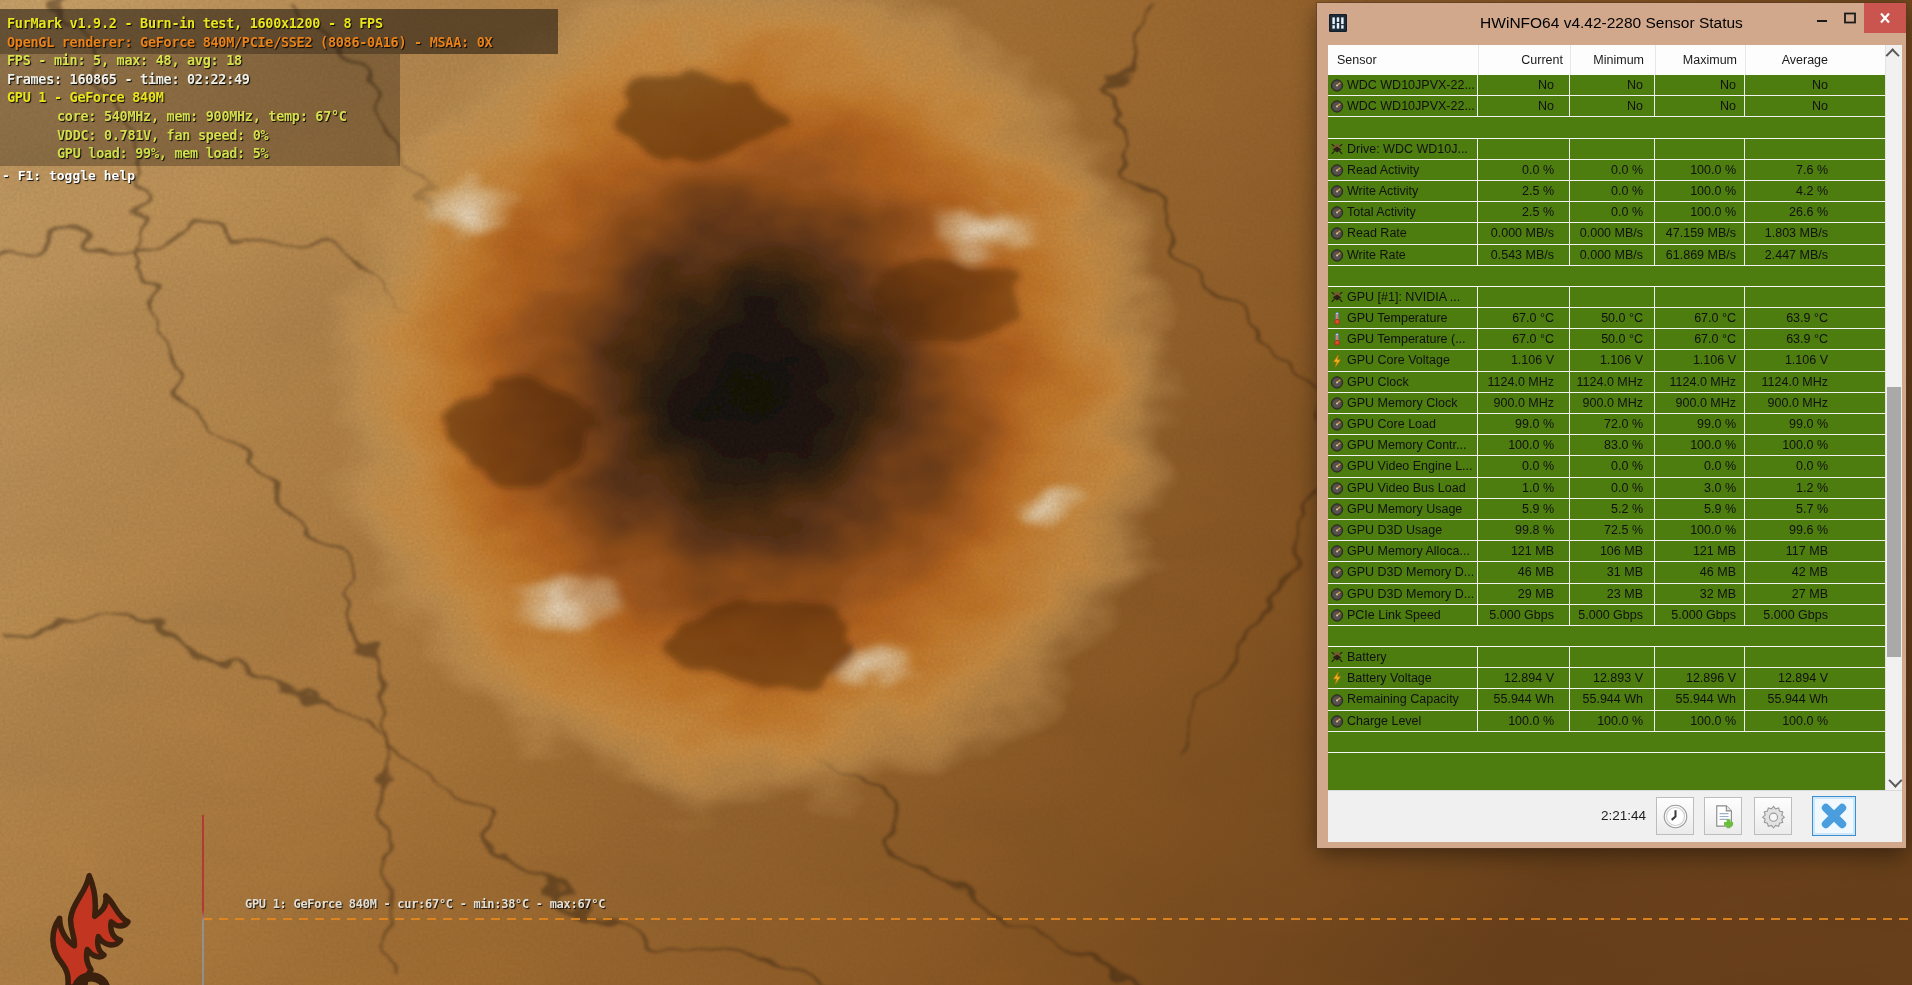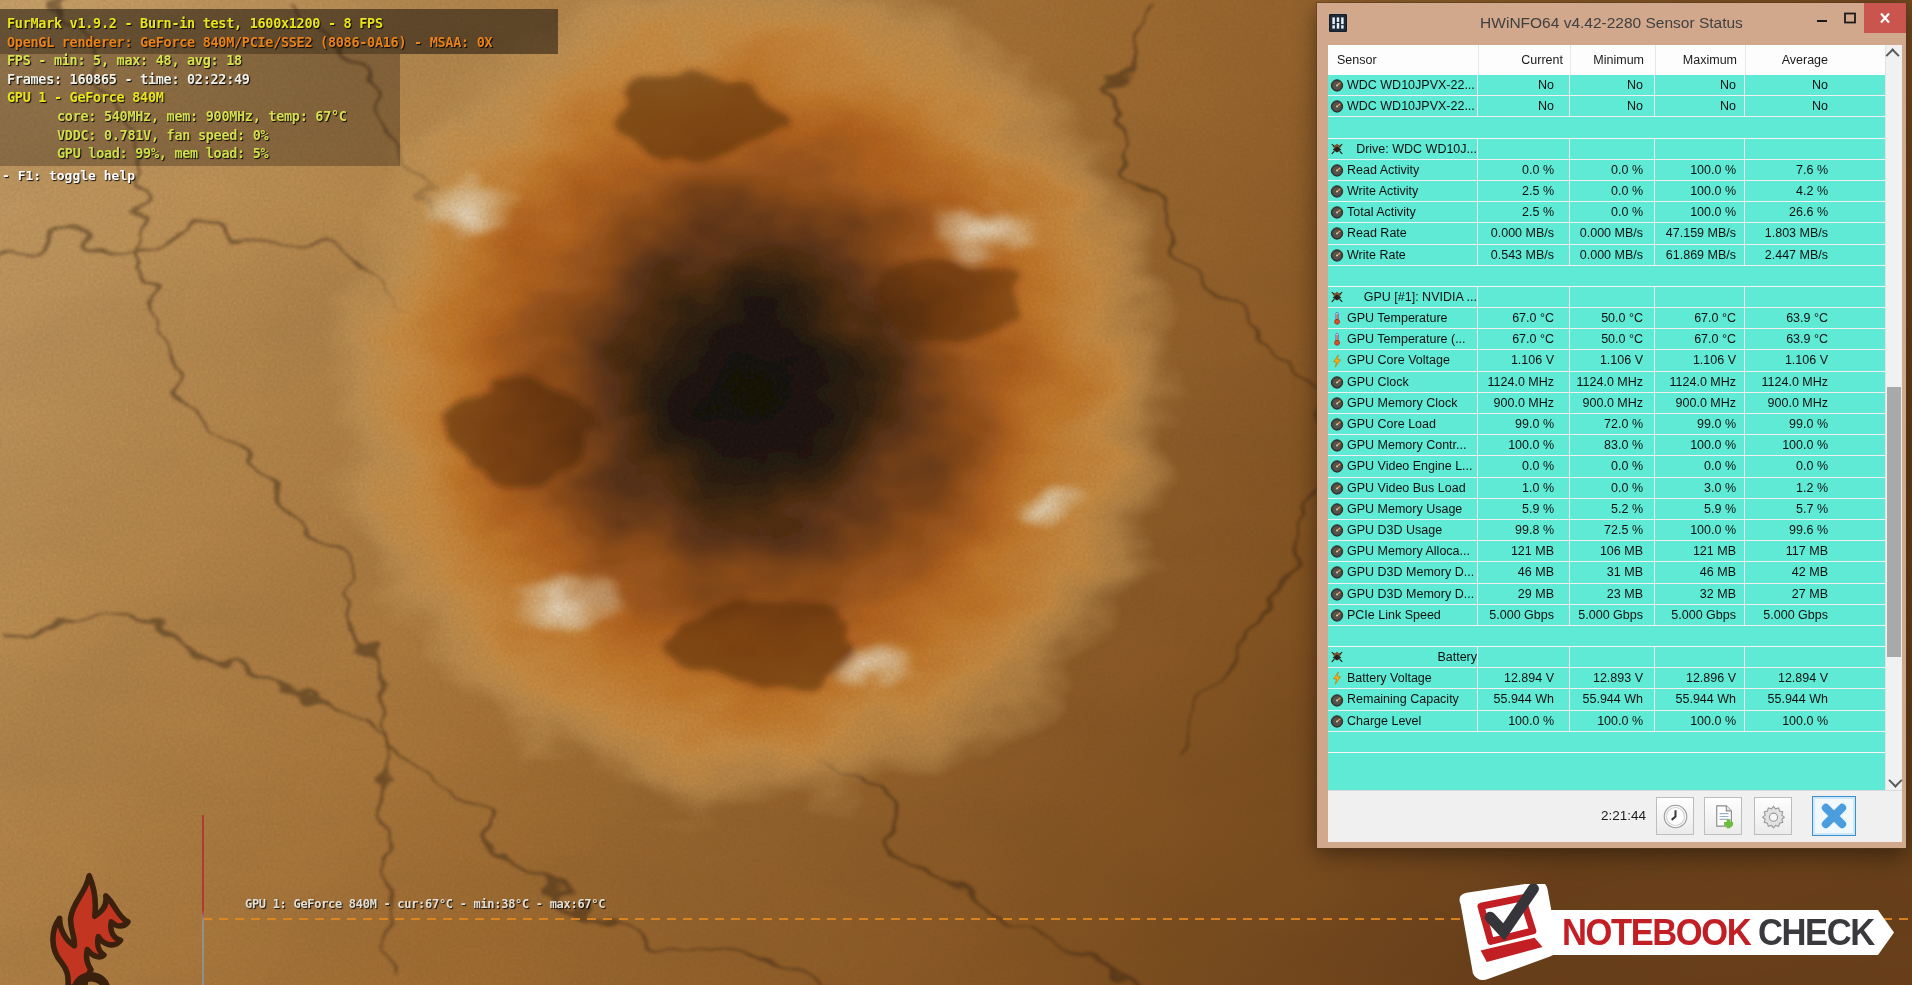--- a/index.html
+++ b/index.html
@@ -25,39 +25,39 @@
   #nbc-ribbon{position:absolute;left:58px;top:20px;width:390px;height:45px;background:#fff;clip-path:polygon(0 0,calc(100% - 16px) 0,100% 50%,calc(100% - 16px) 100%,0 100%);display:flex;align-items:center;padding-left:58px;box-sizing:border-box;}
   #nbc-ribbon span{font-size:36px;font-weight:bold;letter-spacing:-1.5px;line-height:45px;transform:scaleX(.96);transform-origin:left;}
   #nbc-bold{color:#c21f25;}
   #nbc-light{color:#3a3a3e;}
   #nbc-badge{position:absolute;left:0;top:-6px;width:120px;height:100px;}
 
   
   #hwinfo{position:absolute;left:1317px;top:3px;width:589px;height:845px;background:#d2a88c;box-shadow:0 6px 22px rgba(0,0,0,.45);outline:1px solid rgba(88,58,38,.55);}
   #hw-titlebar{position:absolute;left:0;top:0;width:589px;height:42px;}
   #hw-appicon{position:absolute;left:12px;top:11px;width:18px;height:18px;}
-  #hw-title{position:absolute;left:0;top:0;width:100%;height:42px;line-height:40px;text-align:center;font-size:15.5px;color:#404040;}
+  #hw-title{position:absolute;left:0;top:0;width:100%;height:42px;line-height:40px;text-align:center;font-size:15.5px;color:#000000;}
   .cap-btn{position:absolute;top:0;height:30px;display:flex;align-items:center;justify-content:center;}
   #btn-min{left:492px;width:26px;}
   #btn-max{left:520px;width:26px;}
   #btn-close{left:547px;width:42px;background:#c9554e;}
-  #hw-client{position:absolute;left:11px;top:42px;width:574px;height:797px;background:#5eead4;}
+  #hw-client{position:absolute;left:11px;top:42px;width:574px;height:797px;background:#4d7c0f;}
   .thead{position:absolute;left:0;top:0;width:557px;height:30px;display:flex;background:#fdfdfd;font-size:12.5px;color:#1a1a1a;}
   .thead div{line-height:30px;border-right:1px solid #e7e7e7;box-sizing:border-box;}
   .th-sensor{width:151px;padding-left:9px;}
   .th-cur{width:92px;text-align:right;padding-right:7px;}
   .th-min{width:85px;text-align:right;padding-right:11px;}
   .th-max{width:90px;text-align:right;padding-right:8px;}
   .th-avg{flex:1;text-align:right;padding-right:57px;border-right:none !important;}
   #sensor-rows{position:absolute;left:0;top:30px;width:557px;height:700px;font-size:12.5px;color:#111;}
   .trow{display:flex;height:21.2px;align-items:center;box-sizing:border-box;border-bottom:1px solid #f1f1f1;}
   .trow .icell{width:19px;height:14px;padding-left:2px;box-sizing:border-box;}
   .trow .icell svg{width:14px;height:14px;display:block;}
   .trow .lbl{width:130px;white-space:nowrap;overflow:hidden;align-self:stretch;line-height:21px;border-right:1px solid #ededed;}
-  .trow.section .lbl{border-right:1px solid #ededed;text-align:right;}
+  .trow.section .lbl{border-right:1px solid #ededed;}
   .trow .val{align-self:stretch;line-height:21px;text-align:right;border-right:1px solid #ededed;box-sizing:border-box;}
   .trow .c0{width:92px;padding-right:15px;}
   .trow .c1{width:85px;padding-right:11px;}
   .trow .c2{width:90px;padding-right:8px;}
   .trow .c3{flex:1;padding-right:57px;border-right:none;}
   .trow.blank{border-bottom:1px solid #f6f6f6;}
   #hw-scrollbar{position:absolute;left:557px;top:0;width:17px;height:745px;background:#f1f1f1;border-left:1px solid #e3e3e3;box-sizing:border-box;}
   .sb-arrow{position:absolute;left:0;width:16px;height:17px;display:flex;align-items:center;justify-content:center;}
   .sb-up{top:0;}
   .sb-down{bottom:0;}
@@ -157,34 +157,20 @@
   <div id="osd-help">- F1: toggle help</div>
 
   <div id="graph-dashline"></div>
   <div id="graph-vline"></div>
   <div id="graph-label">GPU 1: GeForce 840M - cur:67°C - min:38°C - max:67°C</div>
   <svg id="flame-logo" viewBox="0 0 100 130">
     <path d="M48 4 C44 24 30 32 28 50 C27 62 33 70 32 80 C22 74 16 62 16 50 C6 64 6 84 18 98 C24 106 26 112 25 124 L44 128 C42 118 46 112 50 106 C46 100 44 92 46 84 C52 92 60 94 64 90 C58 86 56 78 58 70 C64 80 76 82 82 74 C74 72 70 64 72 54 C78 60 86 60 90 54 C78 48 76 34 66 26 C68 38 60 44 54 48 C56 32 54 18 48 4 Z" fill="#c5311f" stroke="#33190a" stroke-width="6" stroke-linejoin="round"></path>
     <path d="M34 130 C32 108 68 108 66 130" fill="none" stroke="#33190a" stroke-width="10"></path>
   </svg>
 
-  <div id="nbc">
-    <div id="nbc-ribbon">
-      <span id="nbc-bold">NOTEBOOK</span>
-        <span id="nbc-light">CHECK</span>
-    </div>
-    <svg id="nbc-badge" viewBox="0 0 120 100">
-      <g transform="rotate(-6 58 50)">
-        <path d="M18 16 Q15 6 25 5 L96 2 Q105 1 106 10 L110 66 Q111 75 102 77 L38 93 Q27 96 23 86 Z" fill="#fff"></path>
-        <path d="M38 20 L80 16 L87 50 L44 56 Z" fill="none" stroke="#c21f25" stroke-width="7" stroke-linejoin="round"></path>
-        <path d="M33 64 L88 57 L95 67 L38 76 Z" fill="#c21f25"></path>
-        <path d="M46 32 L58 48 L92 8" fill="none" stroke="#35353a" stroke-width="11" stroke-linecap="round"></path>
-      </g>
-    </svg>
-  </div>
 
   <div id="hwinfo">
     <div id="hw-titlebar">
       <span id="hw-appicon">
         <svg viewBox="0 0 16 16" width="18" height="18">
           <rect width="16" height="16" rx="3" fill="#1d2a38" stroke="#0c141e"></rect>
           <g fill="#e8f2fa">
             <rect x="3" y="3" width="2.2" height="6"></rect>
               <rect x="6.9" y="3" width="2.2" height="4"></rect>
               <rect x="10.8" y="3" width="2.2" height="6"></rect>

